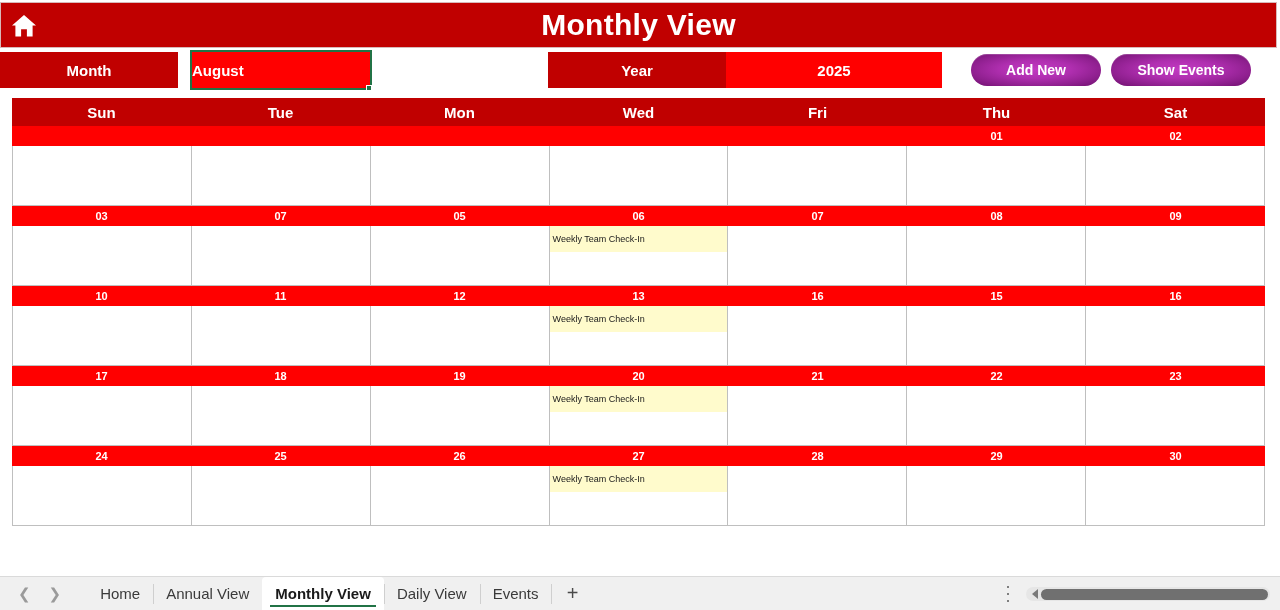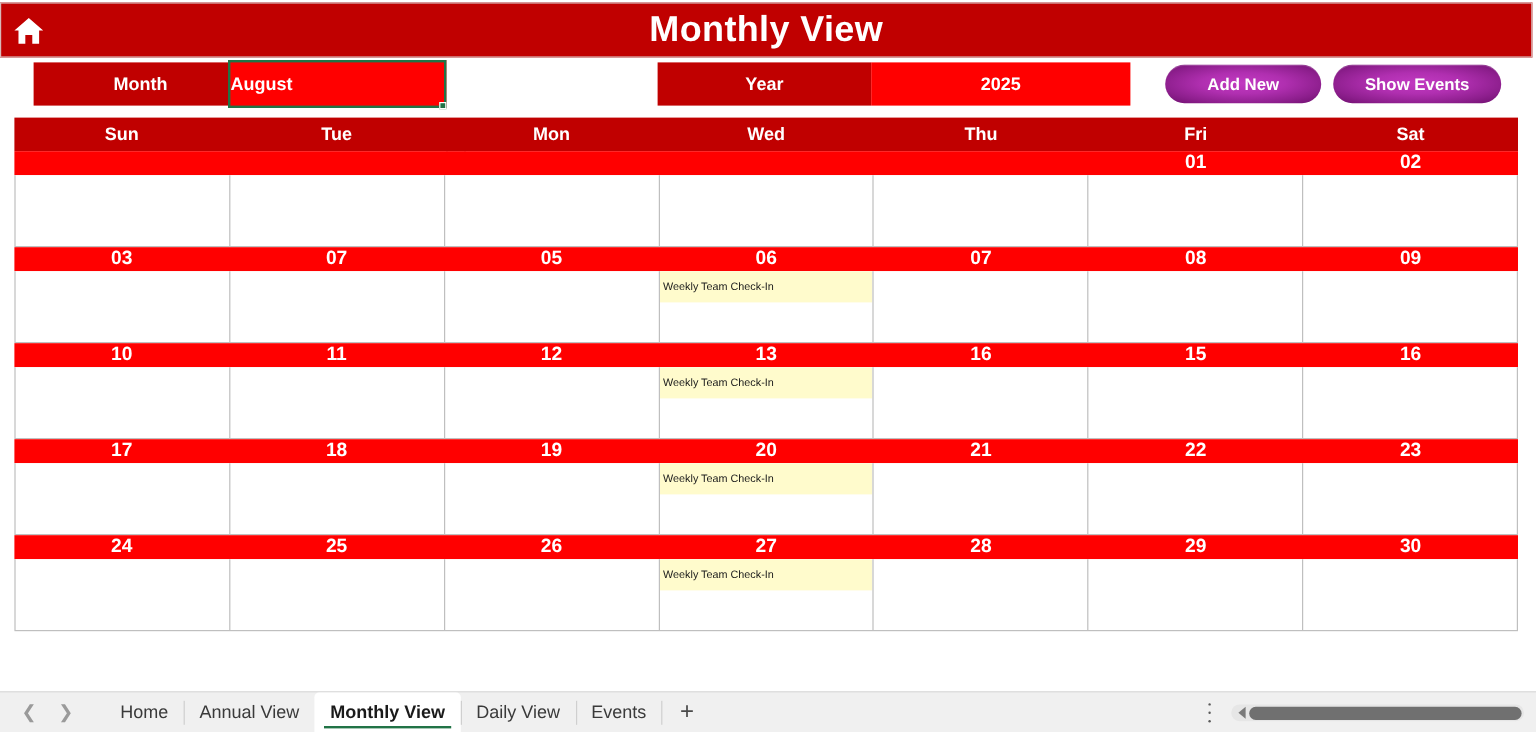--- a/index.html
+++ b/index.html
@@ -47,21 +47,21 @@
 
   
   .controls {
     position: absolute;
     left: 0; top: 52px;
     width: 1280px; height: 40px;
   }
 
   .month-label {
     position: absolute;
-    left: 28px; top: 0;
+    left: 0; top: 0;
     width: 178px; height: 36px;
     background: #C00000;
     color: #fff;
     font-size: 15px; font-weight: bold;
     display: flex; align-items: center; justify-content: center;
   }
   .month-value-wrap {
     position: absolute;
     left: 190px; top: -2px;
     width: 182px; height: 40px;
@@ -146,21 +146,21 @@
   }
 
   .daterow {
     display: flex;
     height: 20px;
     background: #FF0000;
   }
   .daterow .dnum {
     flex: 1 1 0;
     color: #ffffff;
-    font-size: 16px; font-weight: bold;
+    font-size: 11px; font-weight: bold;
     display: flex; align-items: center; justify-content: center;
   }
 
   .cellrow {
     display: flex;
     height: 60px;
     background: #ffffff;
     border-bottom: 1px solid #bfbfbf;
   }
   .cellrow .cell {
@@ -295,22 +295,22 @@
     <div class="pill pill-add">Add New</div>
     <div class="pill pill-show">Show Events</div>
   </div>
 
   <div class="cal">
     <div class="weekhead" id="weekhead">
         <div class="wd">Sun</div>
         <div class="wd">Tue</div>
         <div class="wd">Mon</div>
         <div class="wd">Wed</div>
+        <div class="wd">Fri</div>
         <div class="wd">Thu</div>
-        <div class="wd">Fri</div>
         <div class="wd">Sat</div>
       </div>
     <div id="weeks">
         <div class="daterow">
           <div class="dnum"></div>
           <div class="dnum"></div>
           <div class="dnum"></div>
           <div class="dnum"></div>
           <div class="dnum"></div>
           <div class="dnum">01</div>

